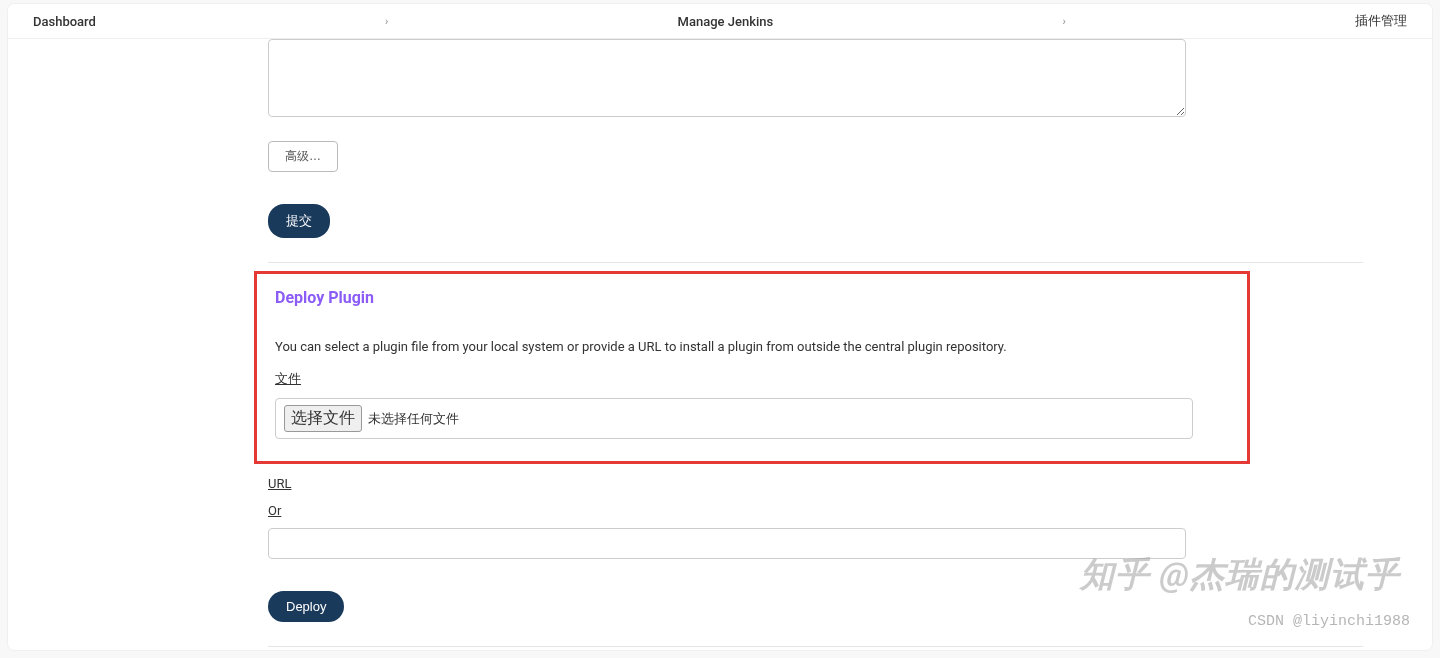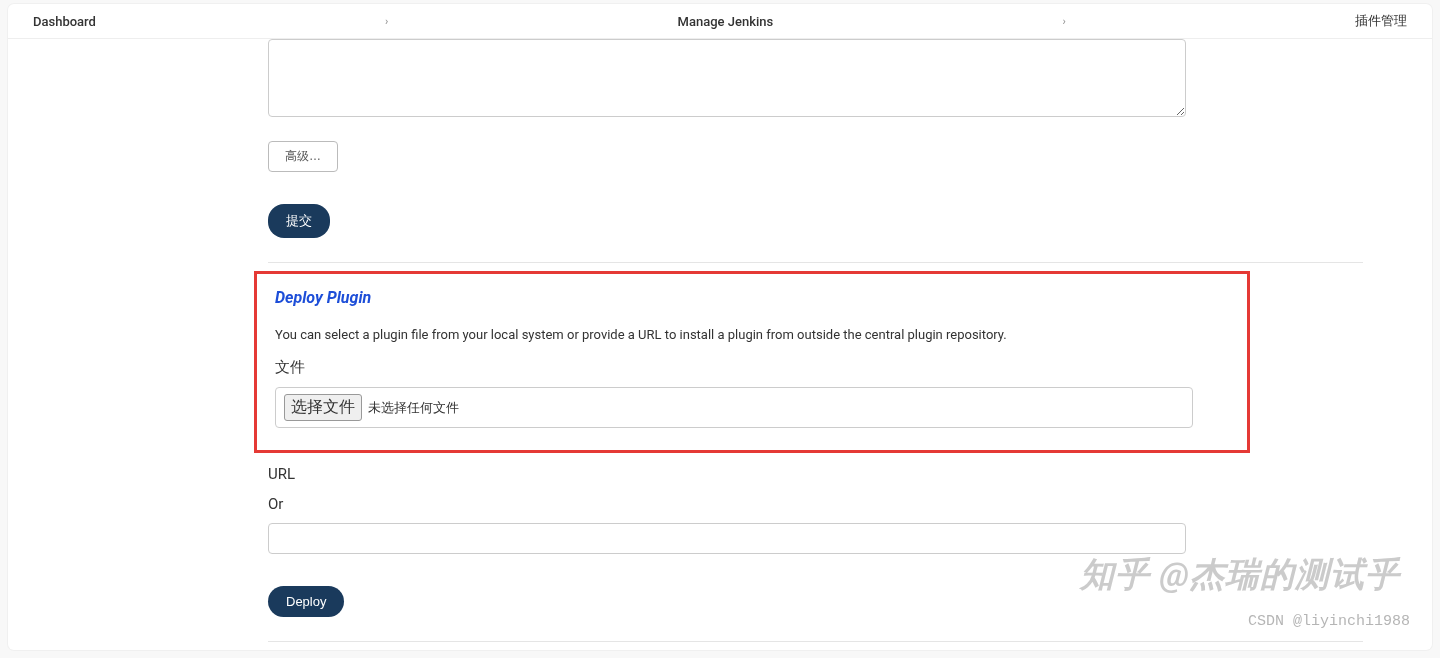--- a/index.html
+++ b/index.html
@@ -105,34 +105,34 @@
     .highlight-box {
       border: 3px solid #e53935;
       margin-top: 8px;
       padding: 14px 18px 22px 18px;
       width: 996px;
       margin-left: -14px;
     }
     .section-title {
       font-size: 16px;
       font-weight: 700;
-      color: #1d4ed8;
-      margin-bottom: 20px;
-      font-style: italic;
+      color: #8b5cf6;
+      margin-bottom: 32px;
     }
     .section-desc {
       font-size: 13px;
       color: #333;
       margin-bottom: 16px;
     }
     .field-label {
-      font-size: 15px;
+      font-size: 13px;
       color: #333;
       margin-bottom: 10px;
       margin-top: 12px;
+      text-decoration: underline;
     }
     .file-field {
       width: 918px;
       border: 1px solid #ccc;
       border-radius: 4px;
       padding: 6px 8px;
       display: flex;
       align-items: center;
       gap: 6px;
       font-size: 13px;

